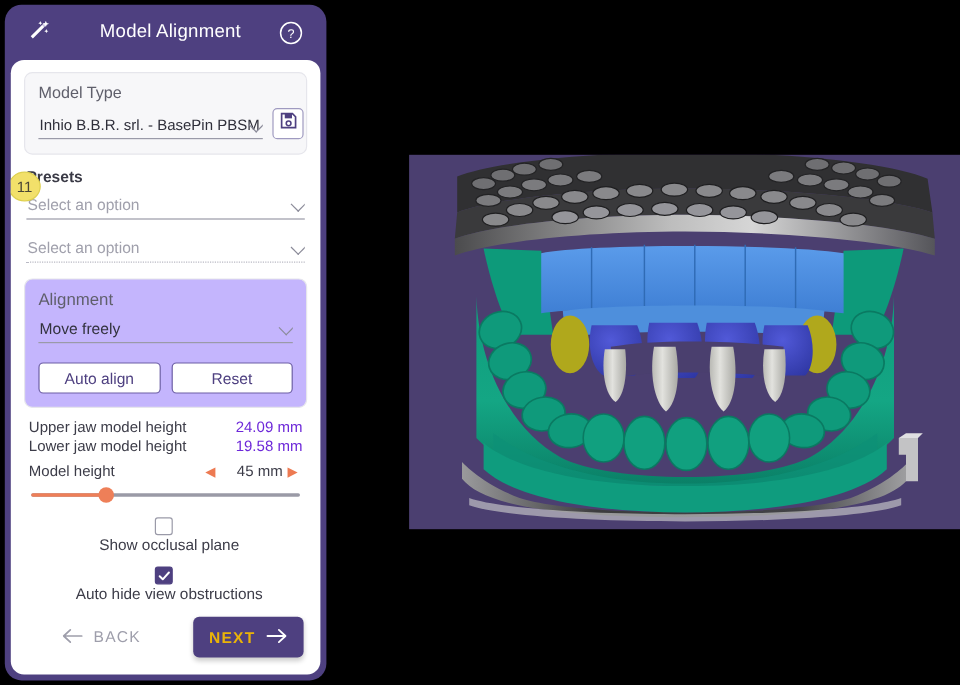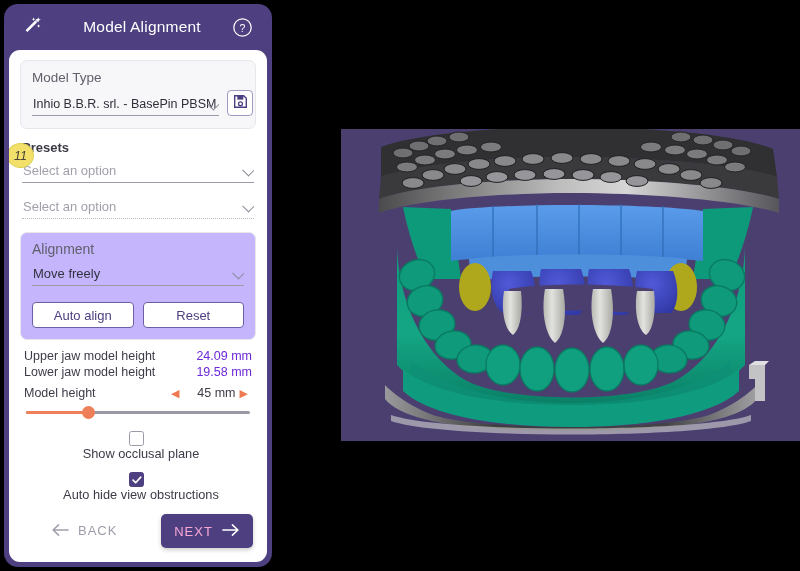--- a/index.html
+++ b/index.html
@@ -83,21 +83,20 @@
   }
 
   
   .badge {
     position: absolute; left: -2px; top: 93px;
     width: 27px; height: 25px; border-radius: 50%;
     background: #f2e06a; border: 1px solid #ded04f;
     color: #4a4535; font-size: 12.5px;
     display: flex; align-items: center; justify-content: center;
     z-index: 20;
-    font-style: italic;
   }
 
   
   .section-label {
     font-size: 13px; color: #3a3a46; font-weight: bold;
     margin: 11px 0 7px 2px;
   }
   .preset-sel { margin: 0 2px 15px 2px; font-size: 13px; }
 
   
@@ -180,27 +179,28 @@
     position: absolute; left: 0; right: 0; bottom: 14px;
     display: flex; align-items: center; padding: 0 14px;
   }
   .back {
     display: flex; align-items: flex-start; gap: 8px;
     color: #9e9eab; font-size: 13px; letter-spacing: 1px;
     margin-left: 28px; cursor: pointer;
   }
   .next {
     margin-left: auto;
-    background: #4e4080; color: #f9a8d4;
+    background: #4e4080; color: #eab308;
     border: none; border-radius: 5px;
     height: 34px; min-width: 92px;
     display: flex; align-items: center; justify-content: center; gap: 8px;
     font-size: 13px; letter-spacing: 1px; cursor: pointer;
     font-family: "Liberation Sans", sans-serif;
     box-shadow: 0 2px 4px rgba(0,0,0,.2);
+    font-weight: bold;
   }
 
   
   .viewport {
     position: absolute; left: 341px; top: 129px;
     width: 459px; height: 312px;
     background: #4b3f70;
     overflow: hidden;
   }
   .stage { position: absolute; inset: 0; }

